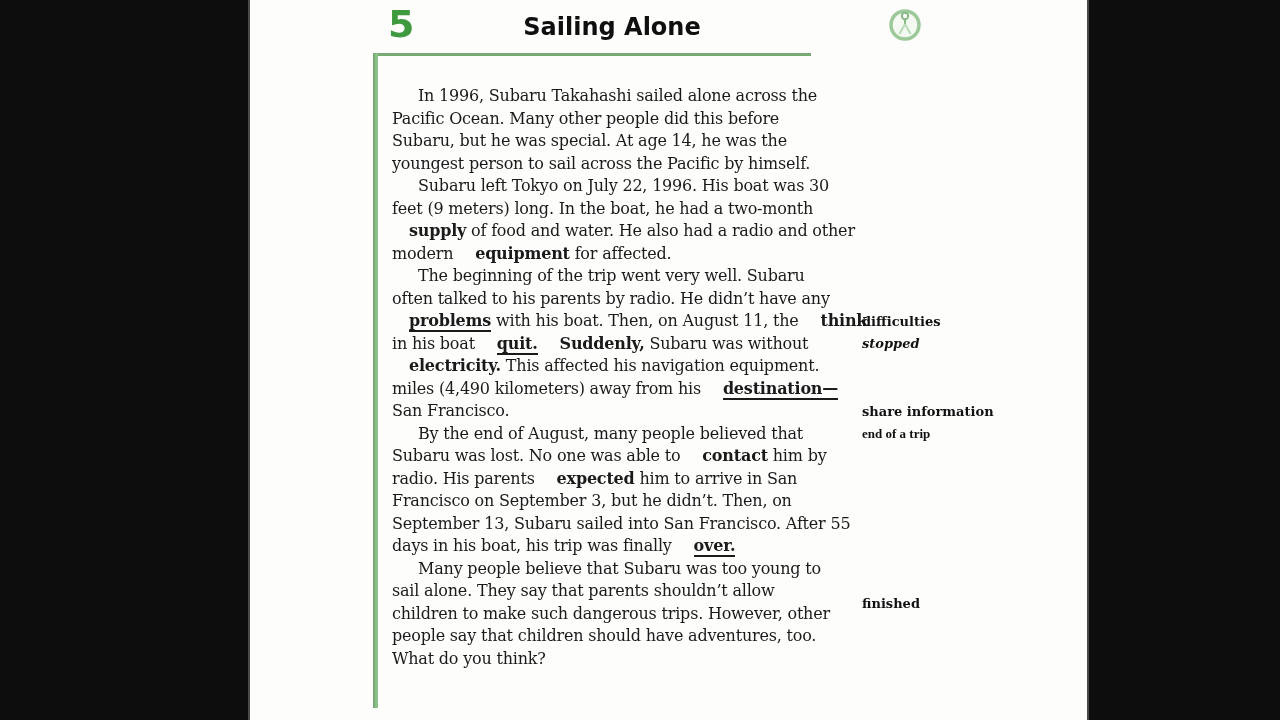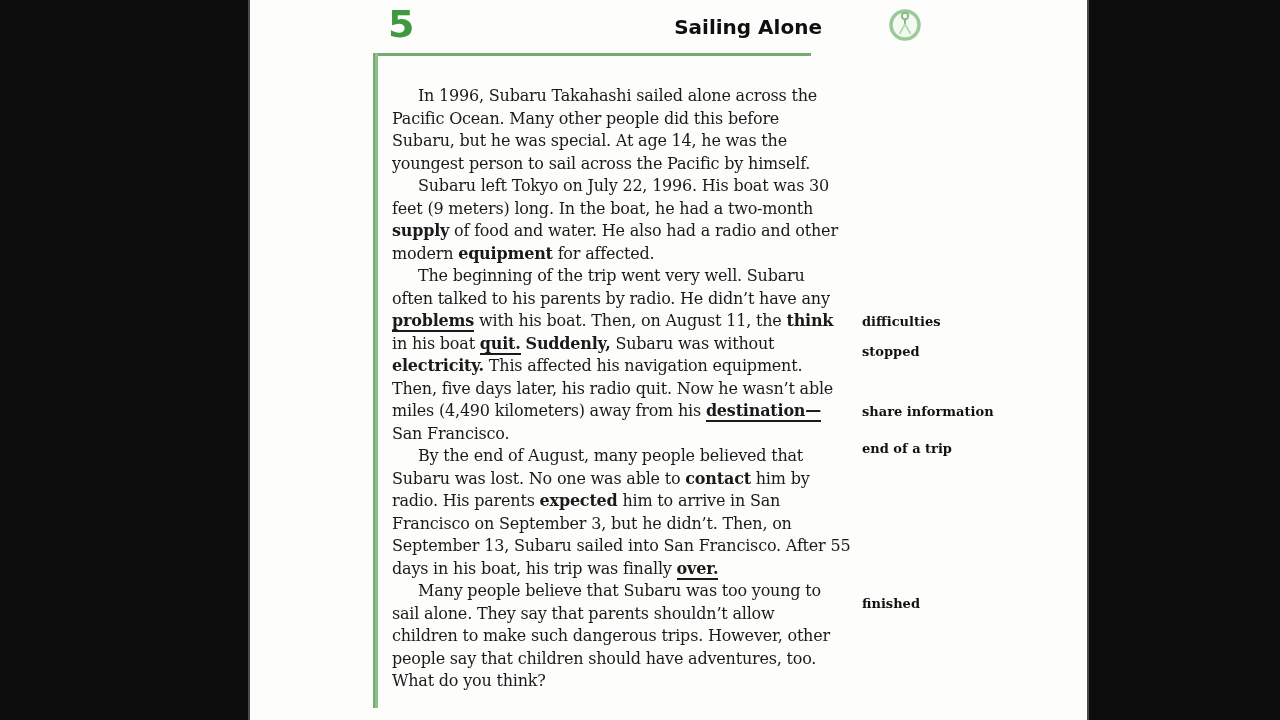--- a/index.html
+++ b/index.html
@@ -25,24 +25,24 @@
     font-family: "DejaVu Sans", sans-serif;
     font-weight: bold;
     font-size: 38px;
     line-height: 48px;
     color: var(--numgreen, #3f9a3f);
   }
   .page-title {
     position: absolute;
     left: 152px; top: 6px;
     width: 420px;
-    text-align: right;
+    text-align: center;
     font-family: "DejaVu Sans", sans-serif;
     font-weight: bold;
-    font-size: 20px;
+    font-size: 24px;
     line-height: 42px;
     color: #0f0f0f;
   }
   .hrule {
     position: absolute;
     left: 123px; top: 53px;
     width: 438px; height: 3px;
     background: var(--rulegreen, #78aa76);
   }
   .vrule {
@@ -64,21 +64,21 @@
     font-size: 16px;
     color: var(--textcol, #1a1a1a);
     letter-spacing: -0.2px;
   }
   .pline {
     height: 22.5px;
     line-height: 22.5px;
     white-space: nowrap;
   }
   .pline.first { padding-left: 26px; }
-  .passage span.b { font-weight: bold; }
+  .passage span.b { font-weight: bold; margin-left: 17px; }
   .passage span.u { border-bottom: 2px solid currentColor; }
   .gloss {
     position: absolute;
     left: 612px;
     font-family: "DejaVu Serif", serif;
     font-weight: bold;
     font-size: 13px;
     line-height: 16px;
     color: #111;
     white-space: nowrap;
@@ -111,34 +111,33 @@
       <div class="pline"><span>youngest person to sail across the Pacific by himself.</span></div>
       <div class="pline first"><span>Subaru left Tokyo on July 22, 1996. His boat was 30</span></div>
       <div class="pline"><span>feet (9 meters) long. In the boat, he had a two-month</span></div>
       <div class="pline"><span class="b">supply</span><span> of food and water. He also had a radio and other</span></div>
       <div class="pline"><span>modern </span><span class="b">equipment</span><span> for affected.</span></div>
       <div class="pline first"><span>The beginning of the trip went very well. Subaru</span></div>
       <div class="pline"><span>often talked to his parents by radio. He didn’t have any</span></div>
       <div class="pline"><span class="b u">problems</span><span> with his boat. Then, on August 11, the </span><span class="b">think</span></div>
       <div class="pline"><span>in his boat </span><span class="b u">quit.</span><span> </span><span class="b">Suddenly,</span><span> Subaru was without</span></div>
       <div class="pline"><span class="b">electricity.</span><span> This affected his navigation equipment.</span></div>
-      <div class="pline"><span>Then, five days later, his radio quit. Now he wasn’t able</span></div>
       <div class="pline"><span>miles (4,490 kilometers) away from his </span><span class="b u">destination—</span></div>
       <div class="pline"><span>San Francisco.</span></div>
       <div class="pline first"><span>By the end of August, many people believed that</span></div>
       <div class="pline"><span>Subaru was lost. No one was able to </span><span class="b">contact</span><span> him by</span></div>
       <div class="pline"><span>radio. His parents </span><span class="b">expected</span><span> him to arrive in San</span></div>
       <div class="pline"><span>Francisco on September 3, but he didn’t. Then, on</span></div>
       <div class="pline"><span>September 13, Subaru sailed into San Francisco. After 55</span></div>
       <div class="pline"><span>days in his boat, his trip was finally </span><span class="b u">over.</span></div>
       <div class="pline first"><span>Many people believe that Subaru was too young to</span></div>
       <div class="pline"><span>sail alone. They say that parents shouldn’t allow</span></div>
       <div class="pline"><span>children to make such dangerous trips. However, other</span></div>
       <div class="pline"><span>people say that children should have adventures, too.</span></div>
       <div class="pline"><span>What do you think?</span></div>
     </div>
 
 <div class="gloss" style="top: 314px;">difficulties</div>
-    <div class="gloss" style="top: 344px;">stopped</div>
+    <div class="gloss" style="top: 336px; font-style: italic;">stopped</div>
     <div class="gloss" style="top: 404px;">share information</div>
-    <div class="gloss" style="top: 441px;">end of a trip</div>
+    <div class="gloss" style="top: 426px; font-family: Liberation Serif, serif;">end of a trip</div>
     <div class="gloss" style="top: 596px;">finished</div>
   </div>
 
 </body></html>

